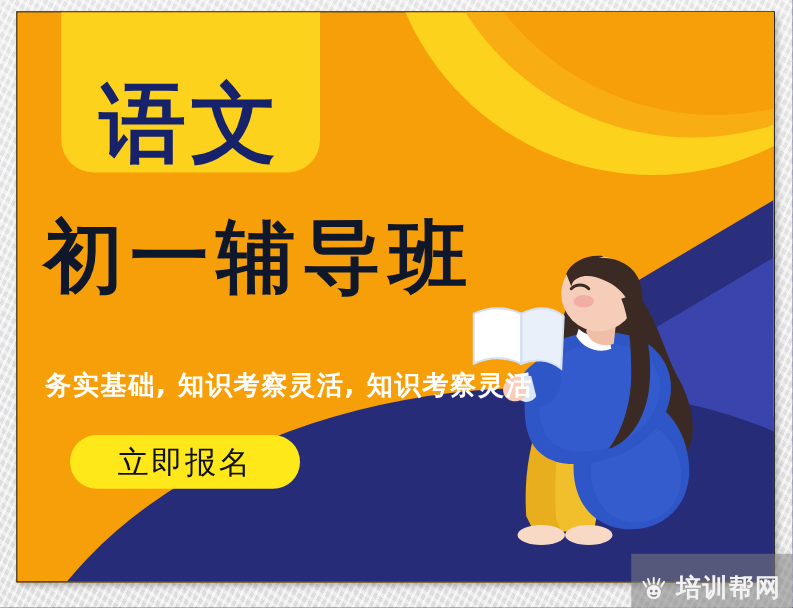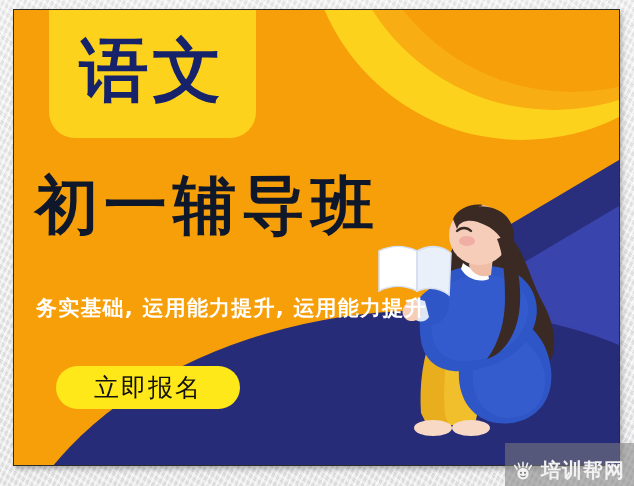--- a/index.html
+++ b/index.html
@@ -136,21 +136,21 @@
     align-items: flex-end;
     justify-content: center;
   }
   #subject-badge .subject-text {
     font-family: "DejaVu Sans", "Liberation Sans", sans-serif;
     font-size: 69px;
     font-weight: 700;
     color: #16236b;
     letter-spacing: 4px;
     line-height: 1;
-    padding-bottom: 33px;
+    padding-bottom: 4px;
     white-space: nowrap;
   }
 
   
   #headline {
     position: absolute;
     left: 21px;
     top: 163px;
     font-family: "DejaVu Sans", "Liberation Sans", sans-serif;
     font-size: 63px;
@@ -171,21 +171,21 @@
     font-weight: 700;
     color: #ffffff;
     letter-spacing: 1.2px;
     white-space: nowrap;
   }
 
   
   #cta-button {
     position: absolute;
     left: 42px;
-    top: 356px;
+    top: 338px;
     width: 184px;
     height: 43px;
     background: #ffe81a;
     border-radius: 22px;
     display: flex;
     align-items: center;
     justify-content: center;
     cursor: pointer;
     border: none;
     padding: 0;
@@ -295,21 +295,21 @@
         <path d="M42 68 C54 62 66 62 76 70 L74 112 C64 104 52 104 42 108 Z" fill="none" stroke="#d5dfef" stroke-width="1.6"></path>
       </svg>
     </div>
 
     <div id="subject-badge">
       <span class="subject-text">语文</span>
     </div>
 
     <div id="headline">初一辅导班</div>
 
-    <div id="subtitle">务实基础, 运用能力提升, 运用能力提升</div>
+    <div id="subtitle">务实基础, 知识考察灵活, 知识考察灵活</div>
 
     <button id="cta-button">
       <span class="cta-text">立即报名</span>
     </button>
 
   </div>
 </div>
 
 <div id="watermark">
   <span class="wm-icon">

